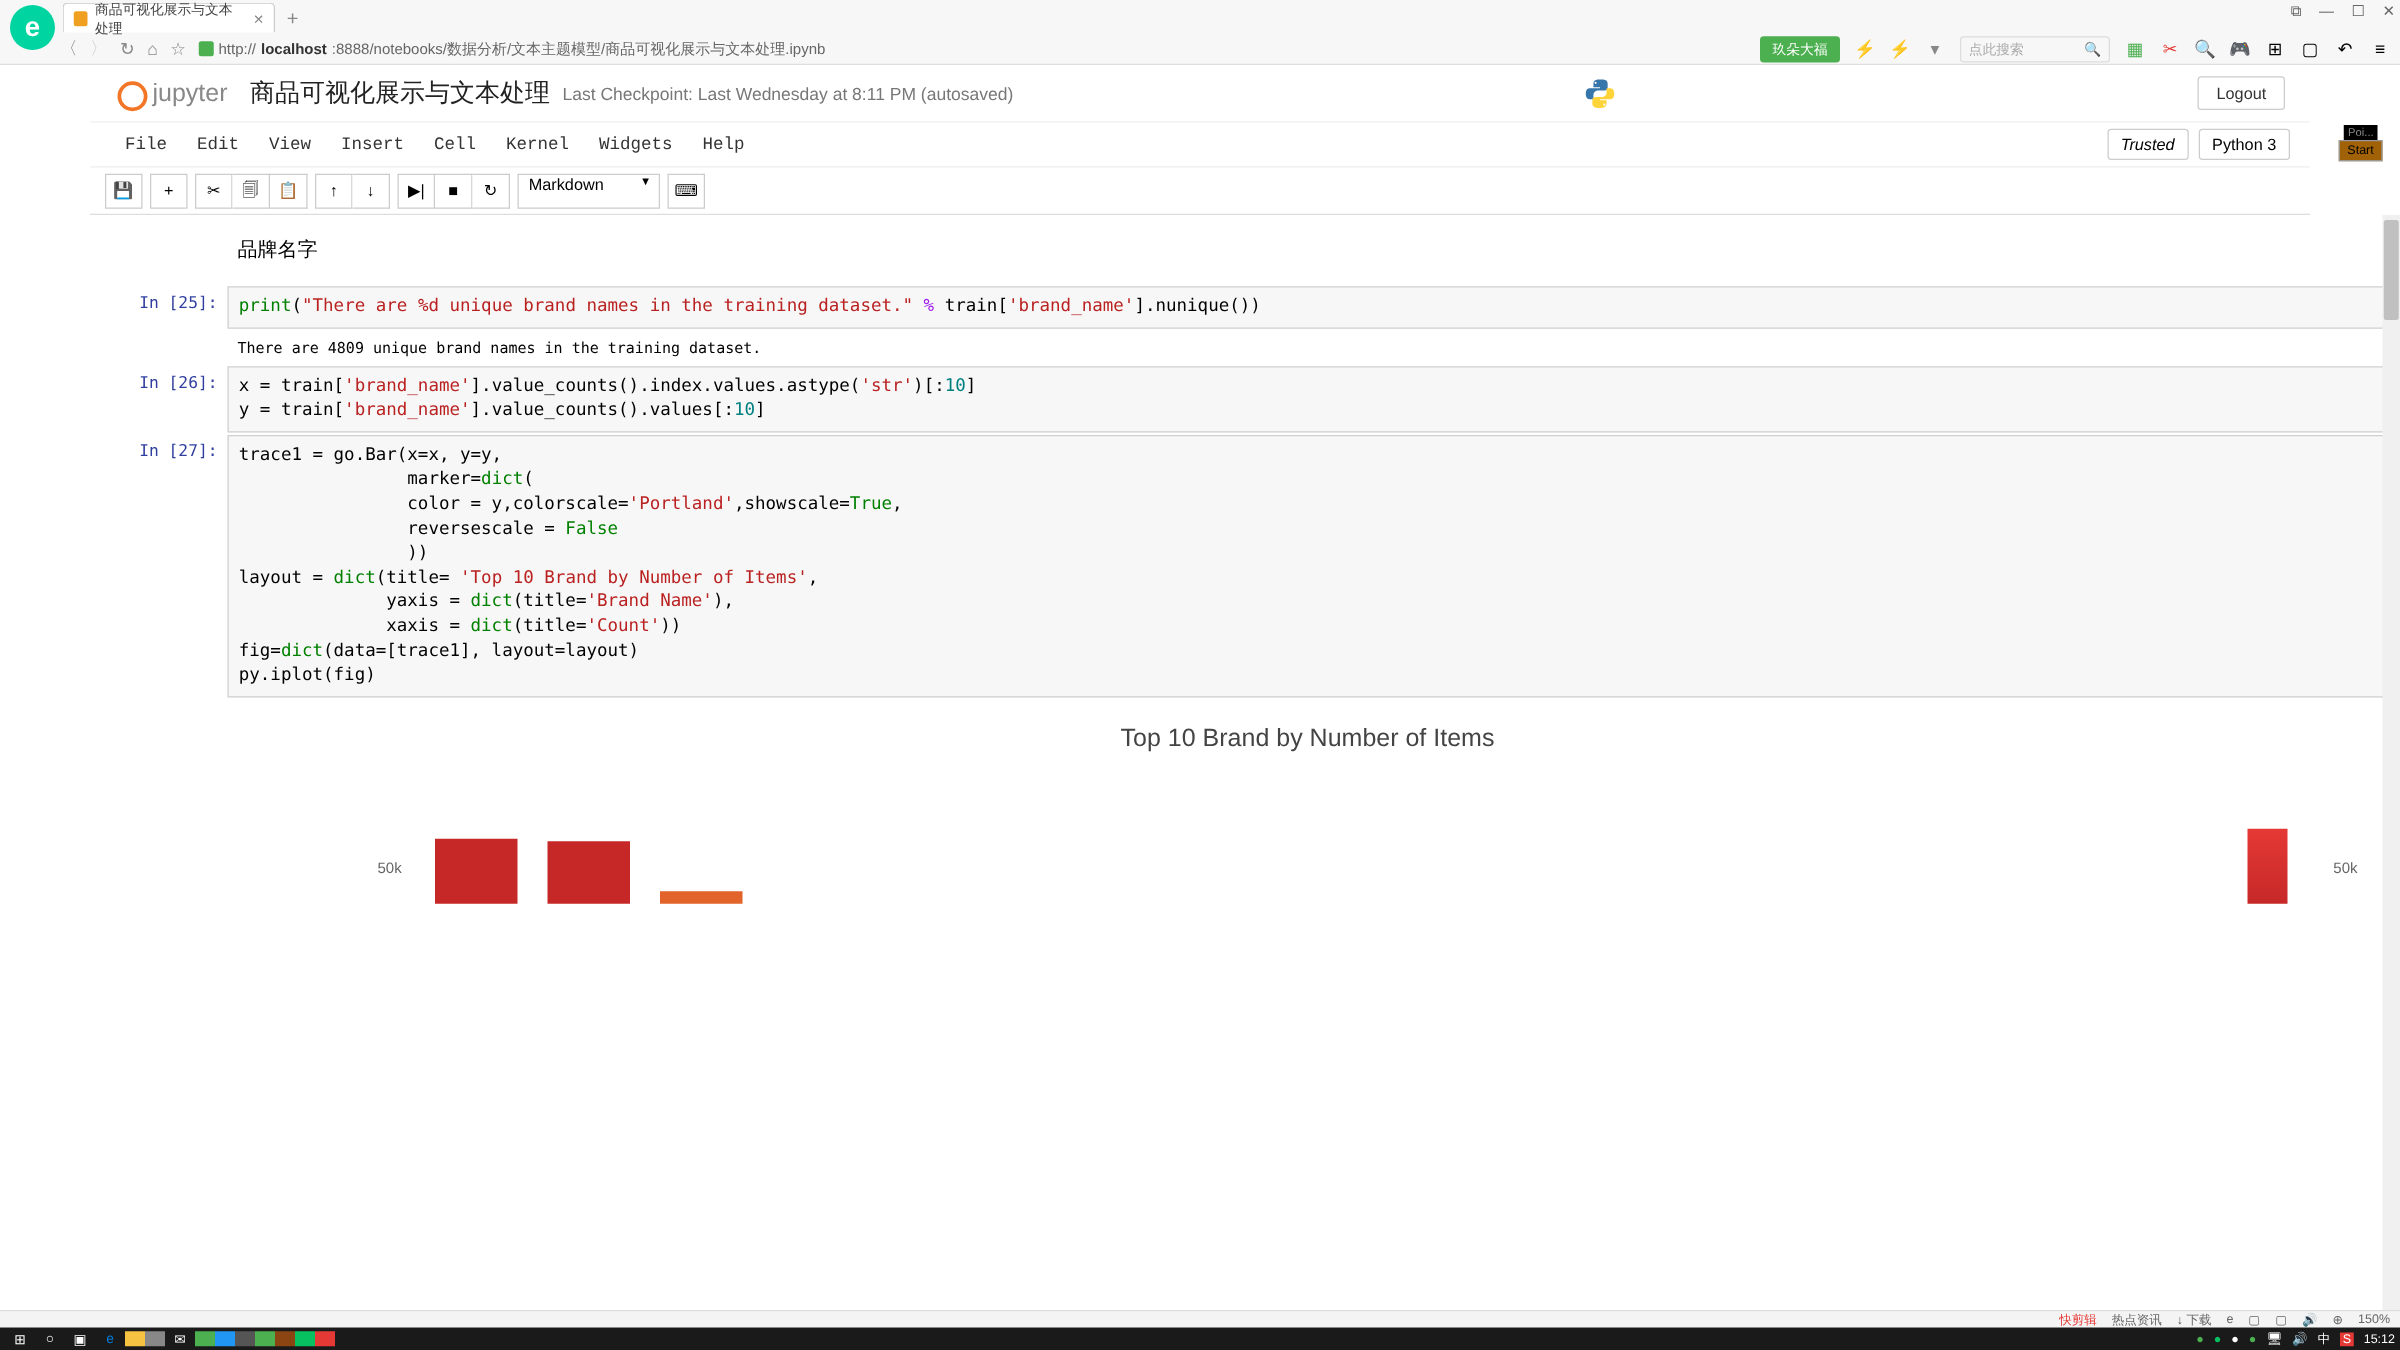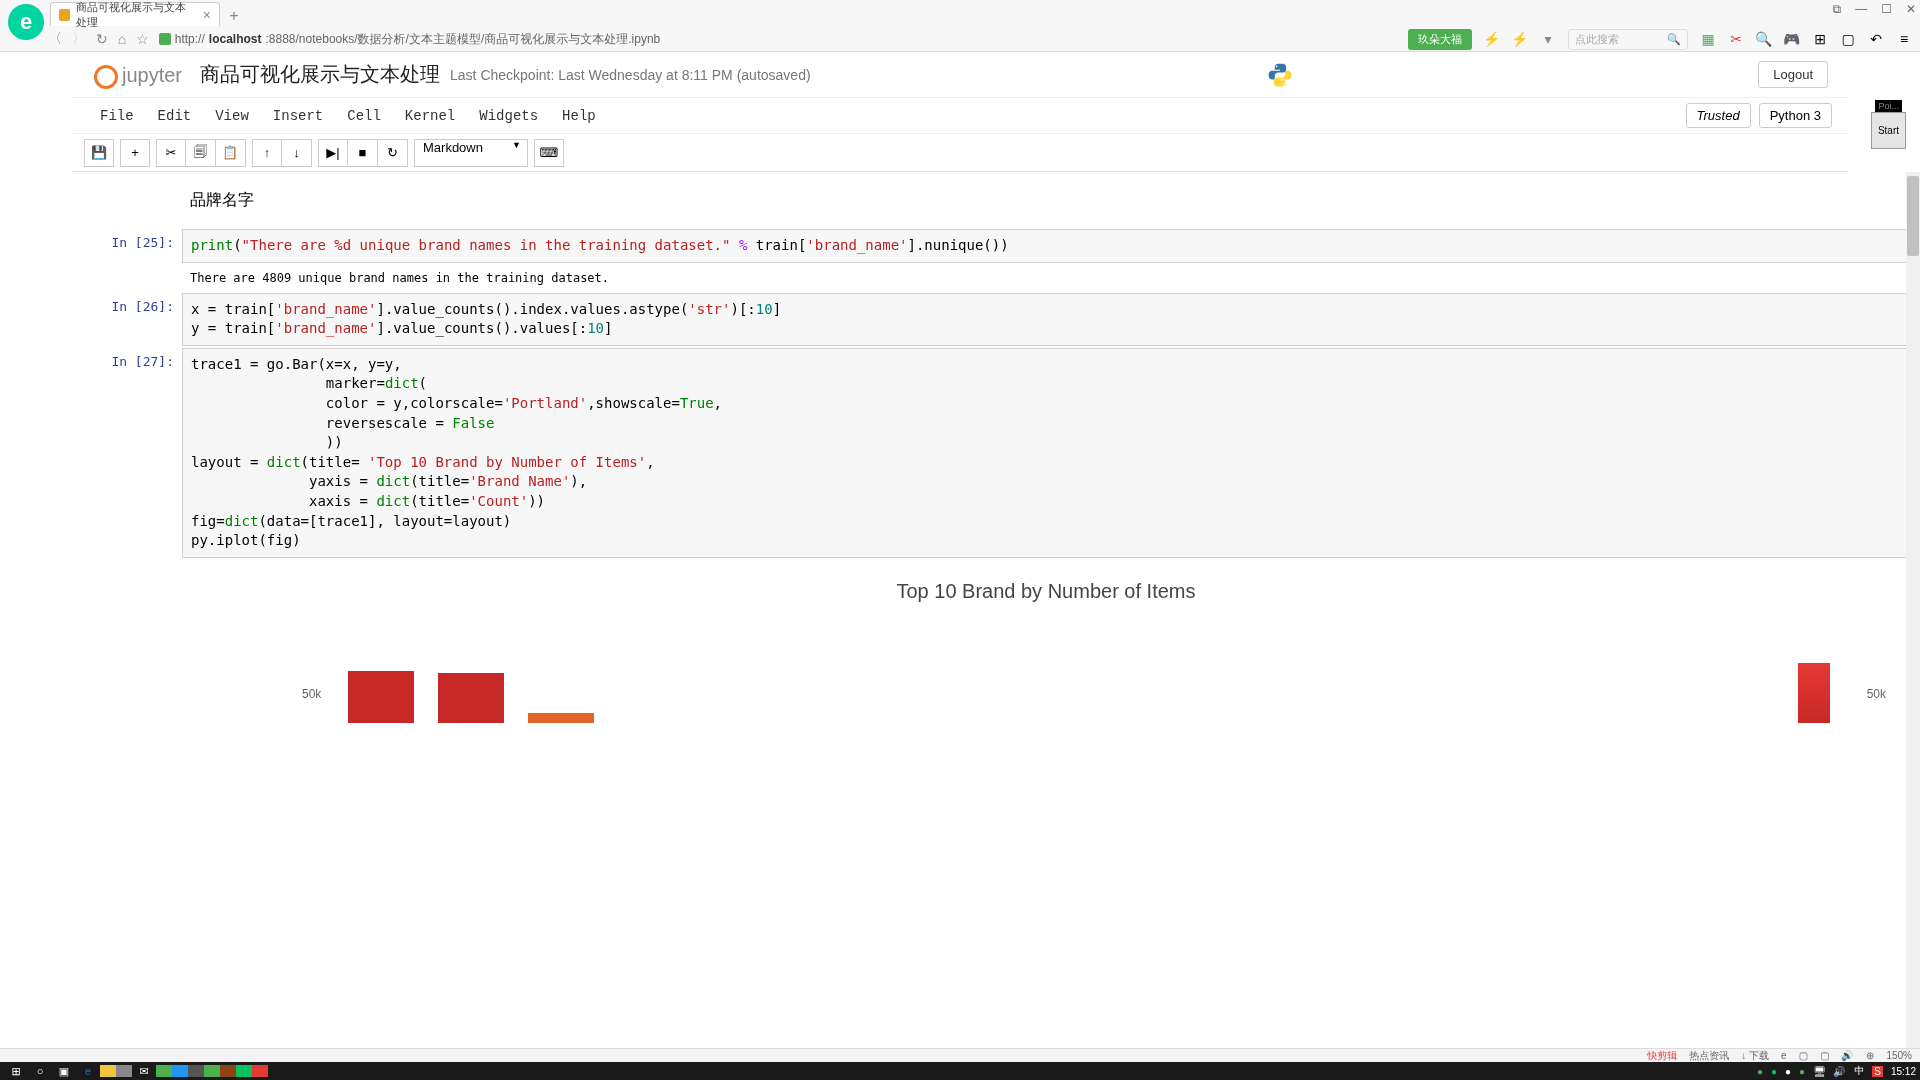--- a/index.html
+++ b/index.html
@@ -34,21 +34,21 @@
 .notebook-title { font-size: 20px; color: #222; margin-left: 18px; }
 .checkpoint { font-size: 14px; color: #777; margin-left: 10px; text-align: right; }
 .logout-btn { margin-left: auto; border: 1px solid #ccc; padding: 5px 14px; font-size: 13px; border-radius: 3px; color: #333; background: #fff; }
 .python-icon { width: 28px; height: 28px; margin-right: 8px; }
 
 
 .menu-bar { height: 36px; display: flex; align-items: center; padding: 0 16px; border-bottom: 1px solid #eee; margin: 0 72px; position: relative; }
 .menu-item { padding: 6px 12px; font-size: 14px; color: #333; cursor: pointer; font-family: Liberation Mono, monospace; }
 .trusted { margin-left: auto; border: 1px solid #ccc; padding: 4px 10px; font-size: 13px; border-radius: 3px; margin-right: 8px; font-style: italic; }
 .kernel-ind { border: 1px solid #ccc; padding: 4px 10px; font-size: 13px; border-radius: 3px; }
-.start-badge { position: absolute; right: -30px; top: 6px; background: #e5e5e5; border: 1px solid #999; font-size: 10px; padding: 12px 6px; }
+.start-badge { position: absolute; right: -30px; top: 6px; background: #a16207; border: 1px solid #999; font-size: 10px; padding: 2px 6px; }
 
 
 .toolbar { height: 38px; display: flex; align-items: center; padding: 0 12px; gap: 0; border-bottom: 1px solid #ddd; margin: 0 72px; }
 .tb-btn { width: 30px; height: 28px; border: 1px solid #ccc; background: #fff; display: flex; align-items: center; justify-content: center; font-size: 13px; cursor: pointer; }
 .tb-group { display: flex; margin-right: 6px; }
 .tb-group .tb-btn:not(:first-child) { border-left: none; }
 .tb-select { height: 28px; border: 1px solid #ccc; font-size: 13px; padding: 0 24px 0 8px; background: #fff; position: relative; }
 .tb-select::after { content: "▼"; position: absolute; right: 6px; font-size: 9px; }
 
 

